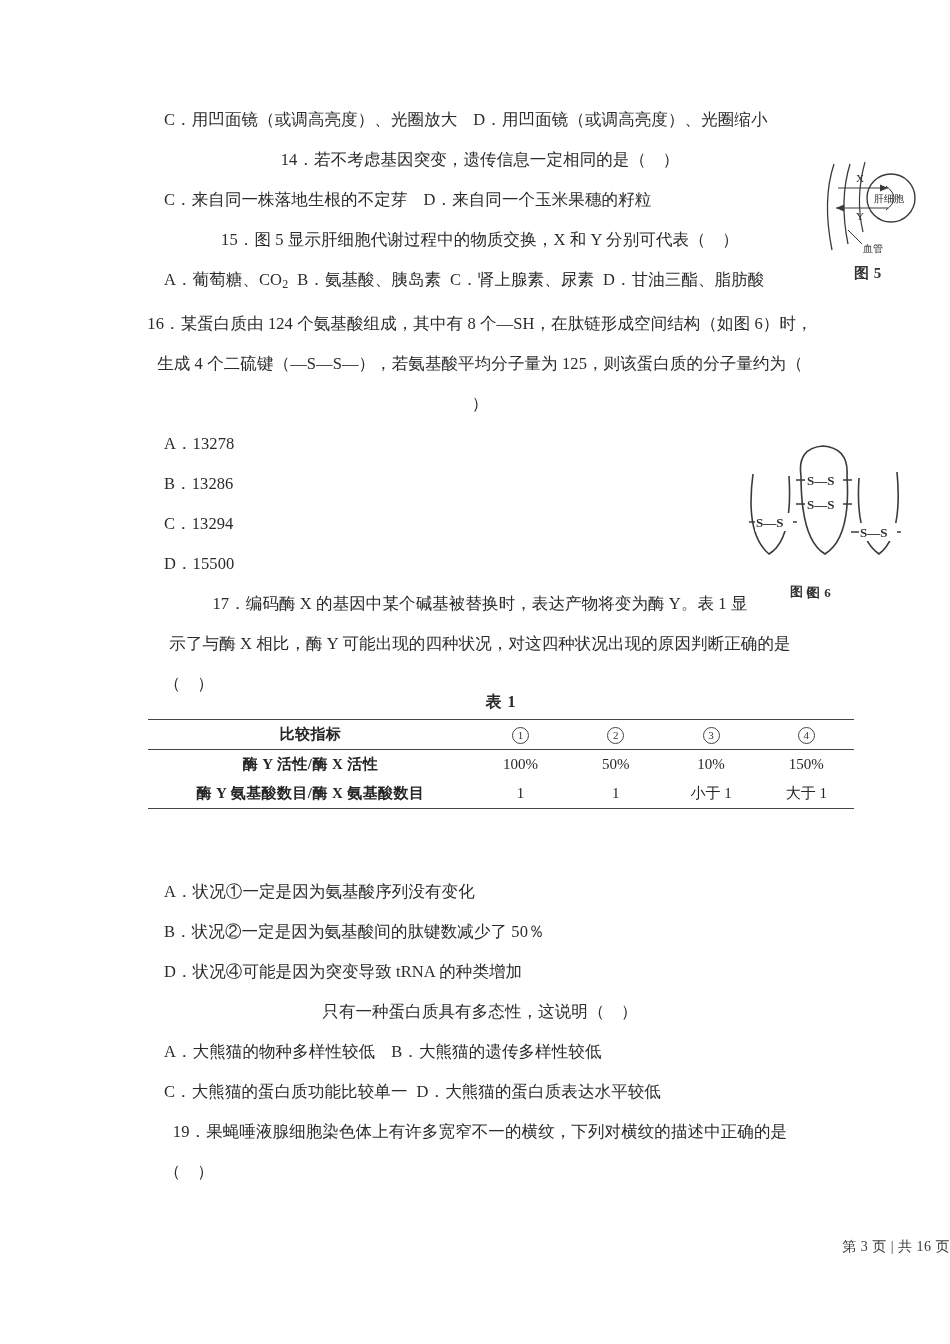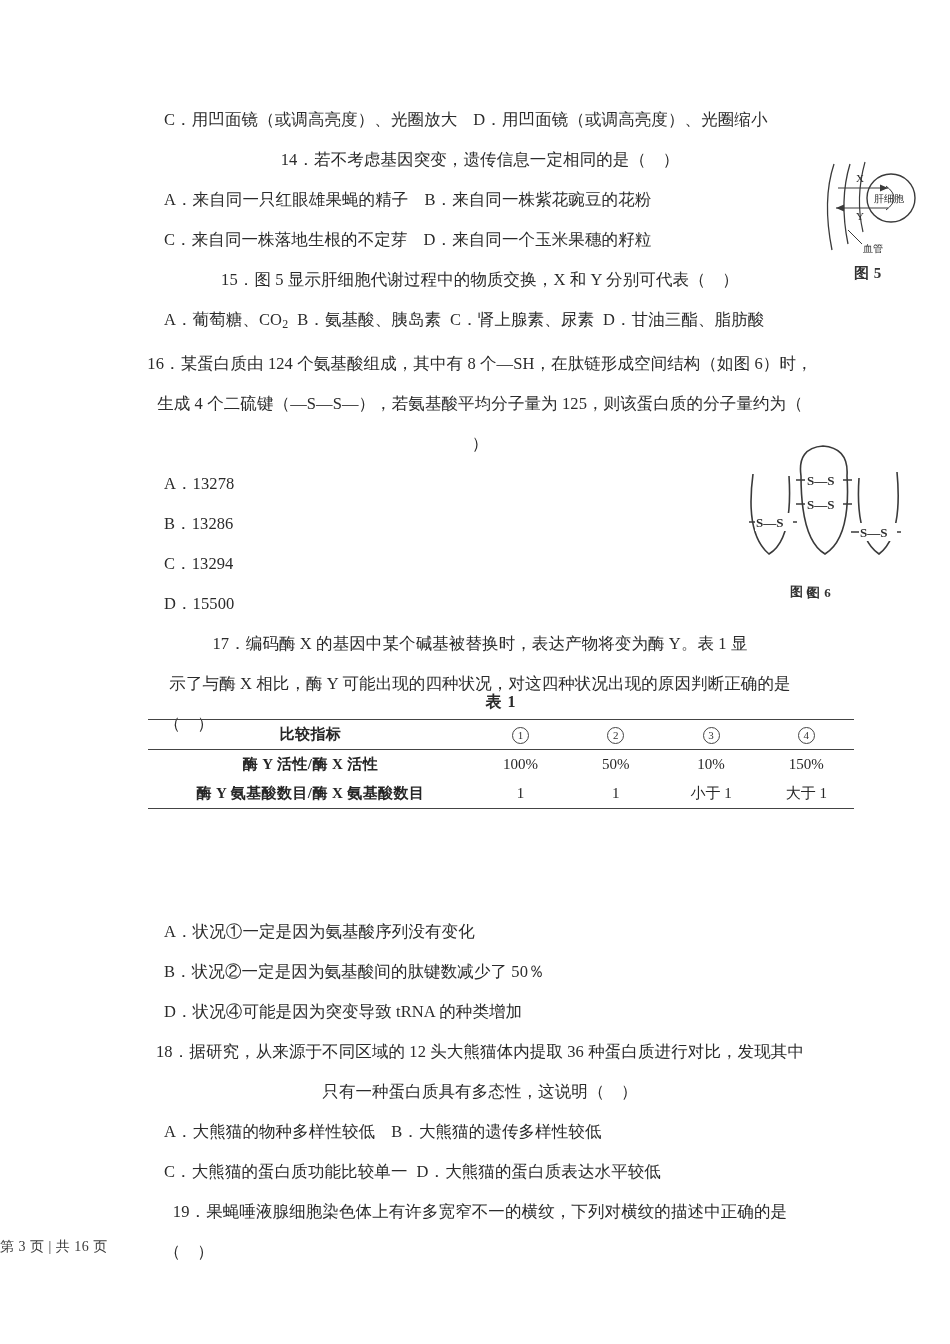--- a/index.html
+++ b/index.html
@@ -115,41 +115,38 @@
     font-size: 11px;
     text-align:center;
     color:#333;
   }
 
   
   .footer {
     position: absolute;
     left: 0; top: 1238px;
     width: 950px;
-    text-align: left;
+    text-align: right;
     font-size: 14px;
     color: #3a3a3a;
     letter-spacing: 0.5px;
   }
 </style>
 </head>
 <body>
 
 <div class="page">
 
   <div class="content">
 
     <div class="line indent">
       <span>C．用凹面镜（或调高亮度）、光圈放大</span><span class="opt-gap"></span><span>D．用凹面镜（或调高亮度）、光圈缩小</span>
     </div>
 
     <div class="line qline">14．若不考虑基因突变，遗传信息一定相同的是（　）</div>
-    <div class="line indent">
-      <span>A．来自同一只红眼雄果蝇的精子</span><span class="opt-gap"></span><span>B．来自同一株紫花豌豆的花粉</span>
-    </div>
     <div class="line indent">
       <span>C．来自同一株落地生根的不定芽</span><span class="opt-gap"></span><span>D．来自同一个玉米果穗的籽粒</span>
     </div>
 
     <div class="line qline">15．图 5 显示肝细胞代谢过程中的物质交换，X 和 Y 分别可代表（　）</div>
     <div class="line indent">
       <span>A．葡萄糖、CO</span><sub>2</sub><span class="opt-gap-sm"></span><span>B．氨基酸、胰岛素</span><span class="opt-gap-sm"></span><span>C．肾上腺素、尿素</span><span class="opt-gap-sm"></span><span>D．甘油三酯、脂肪酸</span>
     </div>
 
     <div class="line qline">16．某蛋白质由 124 个氨基酸组成，其中有 8 个—SH，在肽链形成空间结构（如图 6）时，</div>
@@ -163,21 +160,20 @@
     <div class="line qline">17．编码酶 X 的基因中某个碱基被替换时，表达产物将变为酶 Y。表 1 显</div>
     <div class="line qline">示了与酶 X 相比，酶 Y 可能出现的四种状况，对这四种状况出现的原因判断正确的是</div>
     <div class="line indent">（　）</div>
 
     <div style="height:168px"></div>
 
     <div class="line indent">A．状况①一定是因为氨基酸序列没有变化</div>
     <div class="line indent">B．状况②一定是因为氨基酸间的肽键数减少了 50％</div>
     <div class="line indent">D．状况④可能是因为突变导致 tRNA 的种类增加</div>
 
-    <div class="line qline">18．据研究，从来源于不同区域的 12 头大熊猫体内提取 36 种蛋白质进行对比，发现其中</div>
     <div class="line qline">只有一种蛋白质具有多态性，这说明（　）</div>
     <div class="line indent">
       <span>A．大熊猫的物种多样性较低</span><span class="opt-gap"></span><span>B．大熊猫的遗传多样性较低</span>
     </div>
     <div class="line indent">
       <span>C．大熊猫的蛋白质功能比较单一</span><span class="opt-gap-sm"></span><span>D．大熊猫的蛋白质表达水平较低</span>
     </div>
 
     <div class="line qline">19．果蝇唾液腺细胞染色体上有许多宽窄不一的横纹，下列对横纹的描述中正确的是</div>
     <div class="line indent">（　）</div>

